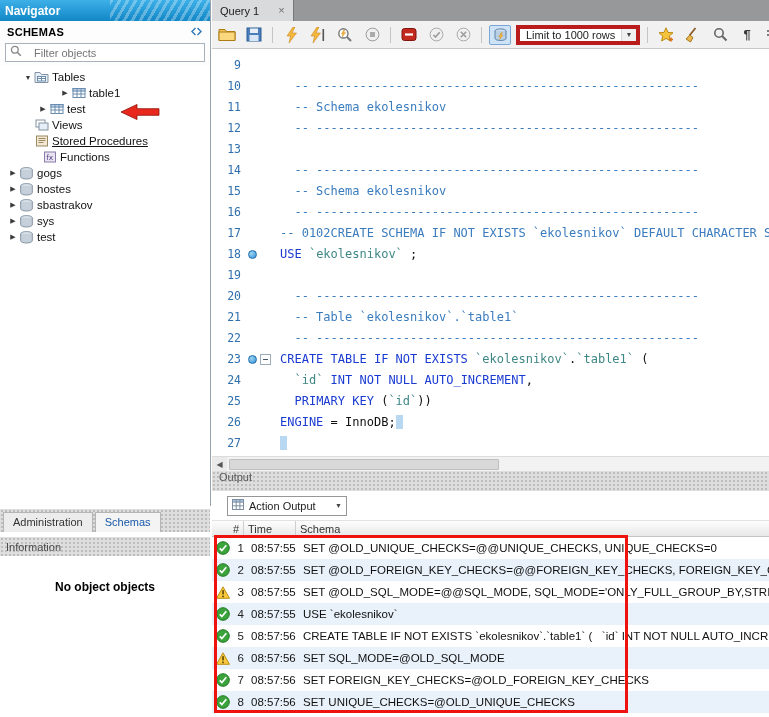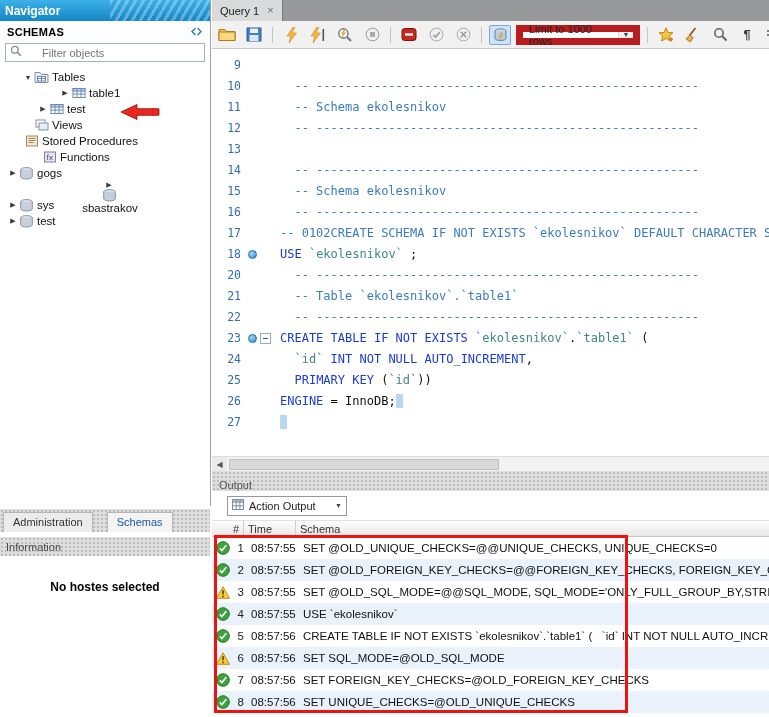--- a/index.html
+++ b/index.html
@@ -7,62 +7,62 @@
   #app{position:relative;width:769px;height:717px;background:#fff;overflow:hidden;font-size:12px}
 
   
   .sidebar{position:absolute;left:0;top:0;width:211px;height:506px;background:#fff;border-right:1px solid #97a3ae}
   .nav-header{height:21px;background:linear-gradient(#3db0e8,#1287c6);display:flex;align-items:center;position:relative;overflow:hidden}
   .nav-header .t{color:#fff;font-weight:bold;font-size:12px;padding-left:5px;position:relative;z-index:2}
   .nav-stripes{position:absolute;right:0;top:0;height:100%;width:100px;background:repeating-linear-gradient(120deg,rgba(255,255,255,.30) 0 3px,rgba(0,0,0,0) 3px 7px)}
   .schemas-row{height:21px;display:flex;align-items:center;justify-content:space-between;padding:0 7px;background:#fdfdfd}
   .schemas-row .t{font-weight:bold;font-size:11px;color:#000;letter-spacing:.3px}
   .filter-row{padding:1px 5px 4px 5px;background:#fdfdfd}
-  .filter-box{display:flex;align-items:center;height:19px;border:1px solid #a8b2bc;background:#fff;padding:0 4px;gap:20px}
+  .filter-box{display:flex;align-items:center;height:19px;border:1px solid #a8b2bc;background:#fff;padding:0 4px;gap:12px}
   .filter-box input{border:0;outline:0;flex:1;font-size:11px;color:#444;font-family:"Liberation Sans",sans-serif;background:transparent}
   .tree{padding-top:3px}
   .tree-row{height:16px;display:flex;align-items:center;font-size:11.5px;color:#111;white-space:nowrap;cursor:default}
   .tree-row .arrow{width:10px;text-align:center;font-size:7px;color:#3a3a3a;flex:none}
   .tree-row .ticon{width:17px;flex:none;display:flex;justify-content:center;align-items:center}
   .tree-row .lbl{padding-left:2px}
-  .side-tabs{position:absolute;left:0;top:509px;width:100%;height:23px;background-color:#dedede;background-image:radial-gradient(#bdbdbd .8px,transparent .9px);background-size:4px 4px;display:flex;align-items:flex-end;padding-left:3px;gap:14px}
+  .side-tabs{position:absolute;left:0;top:509px;width:100%;height:23px;background-color:#dedede;background-image:radial-gradient(#bdbdbd .8px,transparent .9px);background-size:4px 4px;display:flex;align-items:flex-end;padding-left:3px;gap:2px}
   .side-tab{font-size:11px;padding:3px 9px 4px 9px;background:#ececec;border:1px solid #b5b5b5;border-bottom:0;color:#333}
   .side-tab.active{color:#1857a8;background:#f4f4f4}
   .info-header{position:absolute;left:0;top:537px;width:100%;height:19px;background-color:#dedede;background-image:radial-gradient(#bdbdbd .8px,transparent .9px);background-size:4px 4px;display:flex;align-items:center;padding-left:6px;color:#4a4a4a;font-size:11px}
   .no-sel{position:absolute;left:0;top:580px;width:100%;text-align:center;font-weight:bold;font-size:12px;color:#000}
 
   
   .main{position:absolute;left:212px;top:0;width:557px;height:717px;display:flex;flex-direction:column}
   .qtabbar{height:21px;background:#97989a;display:flex;align-items:stretch;flex:none}
-  .qtab{background:#d9dadb;border-right:1px solid #77787a;display:flex;align-items:center;padding:0 8px;gap:8px;font-size:11px;color:#1a1a1a}
+  .qtab{background:#d9dadb;border-right:1px solid #77787a;display:flex;align-items:center;padding:0 8px;gap:19px;font-size:11px;color:#1a1a1a}
   .qtab .close{color:#707070;font-size:11px;line-height:1}
   .toolbar{height:28px;background:#f1f1f1;border-bottom:1px solid #c9c9c9;display:flex;align-items:center;padding:0 4px;gap:5px;flex:none;overflow:hidden}
   .tbtn{width:22px;height:20px;flex:none;display:flex;align-items:center;justify-content:center;border-radius:2px}
   .tsep{width:1px;height:16px;background:#c5c5c5;margin:0 2px;flex:none}
   .tbtn.autocommit{border:1px solid #7aa7d8;background:#cfe3f6}
-  .limit{display:flex;align-items:center;height:20px;border:7px solid #b91c1c;background:#fff;font-size:11px;color:#222;padding-left:6px;width:124px;justify-content:space-between;flex:none}
+  .limit{display:flex;align-items:center;height:20px;border:4px solid #b91c1c;background:#fff;font-size:11px;color:#222;padding-left:6px;width:124px;justify-content:space-between;flex:none}
   .limit .dd{width:15px;height:100%;display:flex;align-items:center;justify-content:center;font-size:7px;color:#444;border-left:1px solid #d5d5d5;background:#f0f0f0}
   .pilcrow{font-size:13px;color:#3a3a3a;font-weight:bold}
 
   .editor{height:407px;background:#fff;overflow:hidden;font-family:"DejaVu Sans Mono",monospace;font-size:12px;padding-top:6px;flex:none}
   .cl{display:flex;height:21px;line-height:21px;white-space:pre}
   .cl .ln{width:32px;text-align:right;padding-right:3px;color:#2f6fad;flex:none;font-size:11.5px}
   .cl .mk{width:36px;flex:none;display:flex;align-items:center;gap:3px;padding-left:4px}
   .cl .cd{flex:1;overflow:hidden}
   .tk-c{color:#3a7cbe}.tk-k{color:#1a3bd1}.tk-i{color:#3e8784}.tk-p{color:#101010}
   .tk-s{background:#b8d7f0}
   .mdot{width:9px;height:9px;border-radius:50%;background:radial-gradient(circle at 35% 35%,#9ed3f2,#2f8fd2);border:1px solid #1f6fae;flex:none}
   .mfold{width:11px;height:11px;border:1px solid #9cabb8;background:#fff;display:flex;align-items:center;justify-content:center;flex:none}
   .mfold::after{content:"";width:5px;height:1px;background:#41576b}
 
   .hscroll{height:15px;background:#f2f2f2;border-top:1px solid #dcdcdc;display:flex;align-items:center;flex:none}
   .hs-btn{width:15px;height:14px;display:flex;align-items:center;justify-content:center;color:#555;font-size:8px;background:#eaeaea;flex:none}
   .hs-thumb{height:11px;background:#d8d8d8;border:1px solid #bfbfbf;width:270px;margin-left:2px;border-radius:1px}
 
-  .out-header{height:20px;background-color:#dedede;background-image:radial-gradient(#bdbdbd .8px,transparent .9px);background-size:4px 4px;display:flex;align-items:flex-end;padding-left:7px;color:#555;font-size:11px;flex:none}
+  .out-header{height:20px;background-color:#dedede;background-image:radial-gradient(#bdbdbd .8px,transparent .9px);background-size:4px 4px;display:flex;align-items:flex-start;padding-left:7px;color:#555;font-size:11px;flex:none}
   .action-row{height:29px;background:#fff;display:flex;align-items:center;padding-left:15px;flex:none}
   .action-dd{width:120px;height:20px;border:1px solid #979797;background:#fff;display:flex;align-items:center;font-size:11px;color:#222;padding-left:4px;gap:5px}
   .action-dd .dd{margin-left:auto;width:15px;height:100%;display:flex;align-items:center;justify-content:center;font-size:7px;color:#444}
   .thead{height:17px;display:flex;background:linear-gradient(#fdfdfd,#e8e8e8);border-bottom:1px solid #c4c4c4;border-top:1px solid #e2e2e2;font-size:11px;color:#333;flex:none}
   .th{display:flex;align-items:center;border-right:1px solid #cfcfcf;padding:0 4px}
   .th-num{width:32px;justify-content:flex-end}
   .th-time{width:52px}
   .th-action{flex:1;border-right:0}
   .orows{flex:1;background:#fff;overflow:hidden}
   .orow{height:22px;display:flex;align-items:center;font-size:11.5px;color:#111}
@@ -144,21 +144,21 @@
         <div class="tree-row" style="padding-left: 23px;">
           <span class="arrow"></span>
           <span class="ticon">
             <svg width="14" height="12" viewBox="0 0 14 12">
               <rect x="1" y="1" width="9" height="7" fill="#fff" stroke="#8493a2"></rect>
               <rect x="4" y="4" width="9" height="7" fill="#e6eef7" stroke="#8493a2"></rect>
             </svg>
           </span>
           <span class="lbl">Views</span>
         </div>
-        <div class="tree-row" style="padding-left: 13px;">
+        <div class="tree-row" style="padding-left: 23px; text-decoration: underline;">
           <span class="arrow"></span>
           <span class="ticon">
             <svg width="14" height="12" viewBox="0 0 14 12">
               <rect x="1.5" y="1" width="11" height="10" fill="#f3e9d2" stroke="#9a8a64"></rect>
               <line x1="3.5" y1="3.5" x2="10.5" y2="3.5" stroke="#9a8a64"></line>
               <line x1="3.5" y1="5.5" x2="10.5" y2="5.5" stroke="#9a8a64"></line>
               <line x1="3.5" y1="7.5" x2="8.5" y2="7.5" stroke="#9a8a64"></line>
             </svg>
           </span>
           <span class="lbl">Stored Procedures</span>
@@ -176,60 +176,70 @@
         <div class="tree-row" style="padding-left: 8px;">
           <span class="arrow">▶</span>
           <span class="ticon">
             <svg width="15" height="13" viewBox="0 0 15 13">
               <ellipse cx="7.5" cy="2.8" rx="5.8" ry="2.2" fill="#dde4ea" stroke="#8493a2"></ellipse>
               <path d="M1.7 2.8v7c0 1.2 2.6 2.2 5.8 2.2s5.8-1 5.8-2.2v-7" fill="#c6d0da" stroke="#8493a2"></path>
             </svg>
           </span>
           <span class="lbl">gogs</span>
         </div>
-        <div class="tree-row" style="padding-left: 8px; flex-direction: column;">
+        <div class="tree-row" style="padding-left: 8px;">
           <span class="arrow">▶</span>
           <span class="ticon">
             <svg width="15" height="13" viewBox="0 0 15 13">
               <ellipse cx="7.5" cy="2.8" rx="5.8" ry="2.2" fill="#dde4ea" stroke="#8493a2"></ellipse>
               <path d="M1.7 2.8v7c0 1.2 2.6 2.2 5.8 2.2s5.8-1 5.8-2.2v-7" fill="#c6d0da" stroke="#8493a2"></path>
             </svg>
           </span>
-          <span class="lbl">sbastrakov</span>
+          <span class="lbl">hostes</span>
         </div>
         <div class="tree-row" style="padding-left: 8px;">
           <span class="arrow">▶</span>
           <span class="ticon">
             <svg width="15" height="13" viewBox="0 0 15 13">
               <ellipse cx="7.5" cy="2.8" rx="5.8" ry="2.2" fill="#dde4ea" stroke="#8493a2"></ellipse>
               <path d="M1.7 2.8v7c0 1.2 2.6 2.2 5.8 2.2s5.8-1 5.8-2.2v-7" fill="#c6d0da" stroke="#8493a2"></path>
             </svg>
           </span>
-          <span class="lbl">sys</span>
+          <span class="lbl">sbastrakov</span>
         </div>
         <div class="tree-row" style="padding-left: 8px;">
           <span class="arrow">▶</span>
           <span class="ticon">
             <svg width="15" height="13" viewBox="0 0 15 13">
               <ellipse cx="7.5" cy="2.8" rx="5.8" ry="2.2" fill="#dde4ea" stroke="#8493a2"></ellipse>
               <path d="M1.7 2.8v7c0 1.2 2.6 2.2 5.8 2.2s5.8-1 5.8-2.2v-7" fill="#c6d0da" stroke="#8493a2"></path>
             </svg>
           </span>
+          <span class="lbl">sys</span>
+        </div>
+        <div class="tree-row" style="padding-left: 8px;">
+          <span class="arrow">▶</span>
+          <span class="ticon">
+            <svg width="15" height="13" viewBox="0 0 15 13">
+              <ellipse cx="7.5" cy="2.8" rx="5.8" ry="2.2" fill="#dde4ea" stroke="#8493a2"></ellipse>
+              <path d="M1.7 2.8v7c0 1.2 2.6 2.2 5.8 2.2s5.8-1 5.8-2.2v-7" fill="#c6d0da" stroke="#8493a2"></path>
+            </svg>
+          </span>
           <span class="lbl">test</span>
         </div>
       </div>
 
     <div class="side-tabs">
       <div class="side-tab">Administration</div>
       <div class="side-tab active">Schemas</div>
     </div>
     <div class="info-header">
       <span>Information</span>
     </div>
-    <div class="no-sel">No hostes selected</div>
+    <div class="no-sel">No object objects</div>
   </div>
 
   <div class="main">
     <div class="qtabbar">
       <div class="qtab">
         <span>Query 1</span>
         <span class="close">×</span>
       </div>
     </div>
 
@@ -340,20 +350,21 @@
           <div class="cl"><span class="ln">9</span><span class="mk"></span><span class="cd"></span></div>
           <div class="cl"><span class="ln">10</span><span class="mk"></span><span class="cd"><span class="tk-c">  -- -----------------------------------------------------</span></span></div>
           <div class="cl"><span class="ln">11</span><span class="mk"></span><span class="cd"><span class="tk-c">  -- Schema ekolesnikov</span></span></div>
           <div class="cl"><span class="ln">12</span><span class="mk"></span><span class="cd"><span class="tk-c">  -- -----------------------------------------------------</span></span></div>
           <div class="cl"><span class="ln">13</span><span class="mk"></span><span class="cd"></span></div>
           <div class="cl"><span class="ln">14</span><span class="mk"></span><span class="cd"><span class="tk-c">  -- -----------------------------------------------------</span></span></div>
           <div class="cl"><span class="ln">15</span><span class="mk"></span><span class="cd"><span class="tk-c">  -- Schema ekolesnikov</span></span></div>
           <div class="cl"><span class="ln">16</span><span class="mk"></span><span class="cd"><span class="tk-c">  -- -----------------------------------------------------</span></span></div>
           <div class="cl"><span class="ln">17</span><span class="mk"></span><span class="cd"><span class="tk-c">-- 0102CREATE SCHEMA IF NOT EXISTS `ekolesnikov` DEFAULT CHARACTER SET</span></span></div>
           <div class="cl"><span class="ln">18</span><span class="mk"><span class="mdot"></span></span><span class="cd"><span class="tk-k">USE</span><span class="tk-p"> </span><span class="tk-i">`ekolesnikov`</span><span class="tk-p"> ;</span></span></div>
+          <div class="cl"><span class="ln">19</span><span class="mk"></span><span class="cd"></span></div>
           <div class="cl"><span class="ln">20</span><span class="mk"></span><span class="cd"><span class="tk-c">  -- -----------------------------------------------------</span></span></div>
           <div class="cl"><span class="ln">21</span><span class="mk"></span><span class="cd"><span class="tk-c">  -- Table `ekolesnikov`.`table1`</span></span></div>
           <div class="cl"><span class="ln">22</span><span class="mk"></span><span class="cd"><span class="tk-c">  -- -----------------------------------------------------</span></span></div>
           <div class="cl"><span class="ln">23</span><span class="mk"><span class="mdot"></span><span class="mfold"></span></span><span class="cd"><span class="tk-k">CREATE TABLE IF NOT EXISTS</span><span class="tk-p"> </span><span class="tk-i">`ekolesnikov`</span><span class="tk-p">.</span><span class="tk-i">`table1`</span><span class="tk-p"> (</span></span></div>
           <div class="cl"><span class="ln">24</span><span class="mk"></span><span class="cd"><span class="tk-p">  </span><span class="tk-i">`id`</span><span class="tk-p"> </span><span class="tk-k">INT NOT NULL AUTO_INCREMENT</span><span class="tk-p">,</span></span></div>
           <div class="cl"><span class="ln">25</span><span class="mk"></span><span class="cd"><span class="tk-p">  </span><span class="tk-k">PRIMARY KEY</span><span class="tk-p"> (</span><span class="tk-i">`id`</span><span class="tk-p">))</span></span></div>
           <div class="cl"><span class="ln">26</span><span class="mk"></span><span class="cd"><span class="tk-k">ENGINE</span><span class="tk-p"> = InnoDB;</span><span class="tk-s"> </span></span></div>
           <div class="cl"><span class="ln">27</span><span class="mk"></span><span class="cd"><span class="tk-s"> </span></span></div>
         </div>
     </div>

